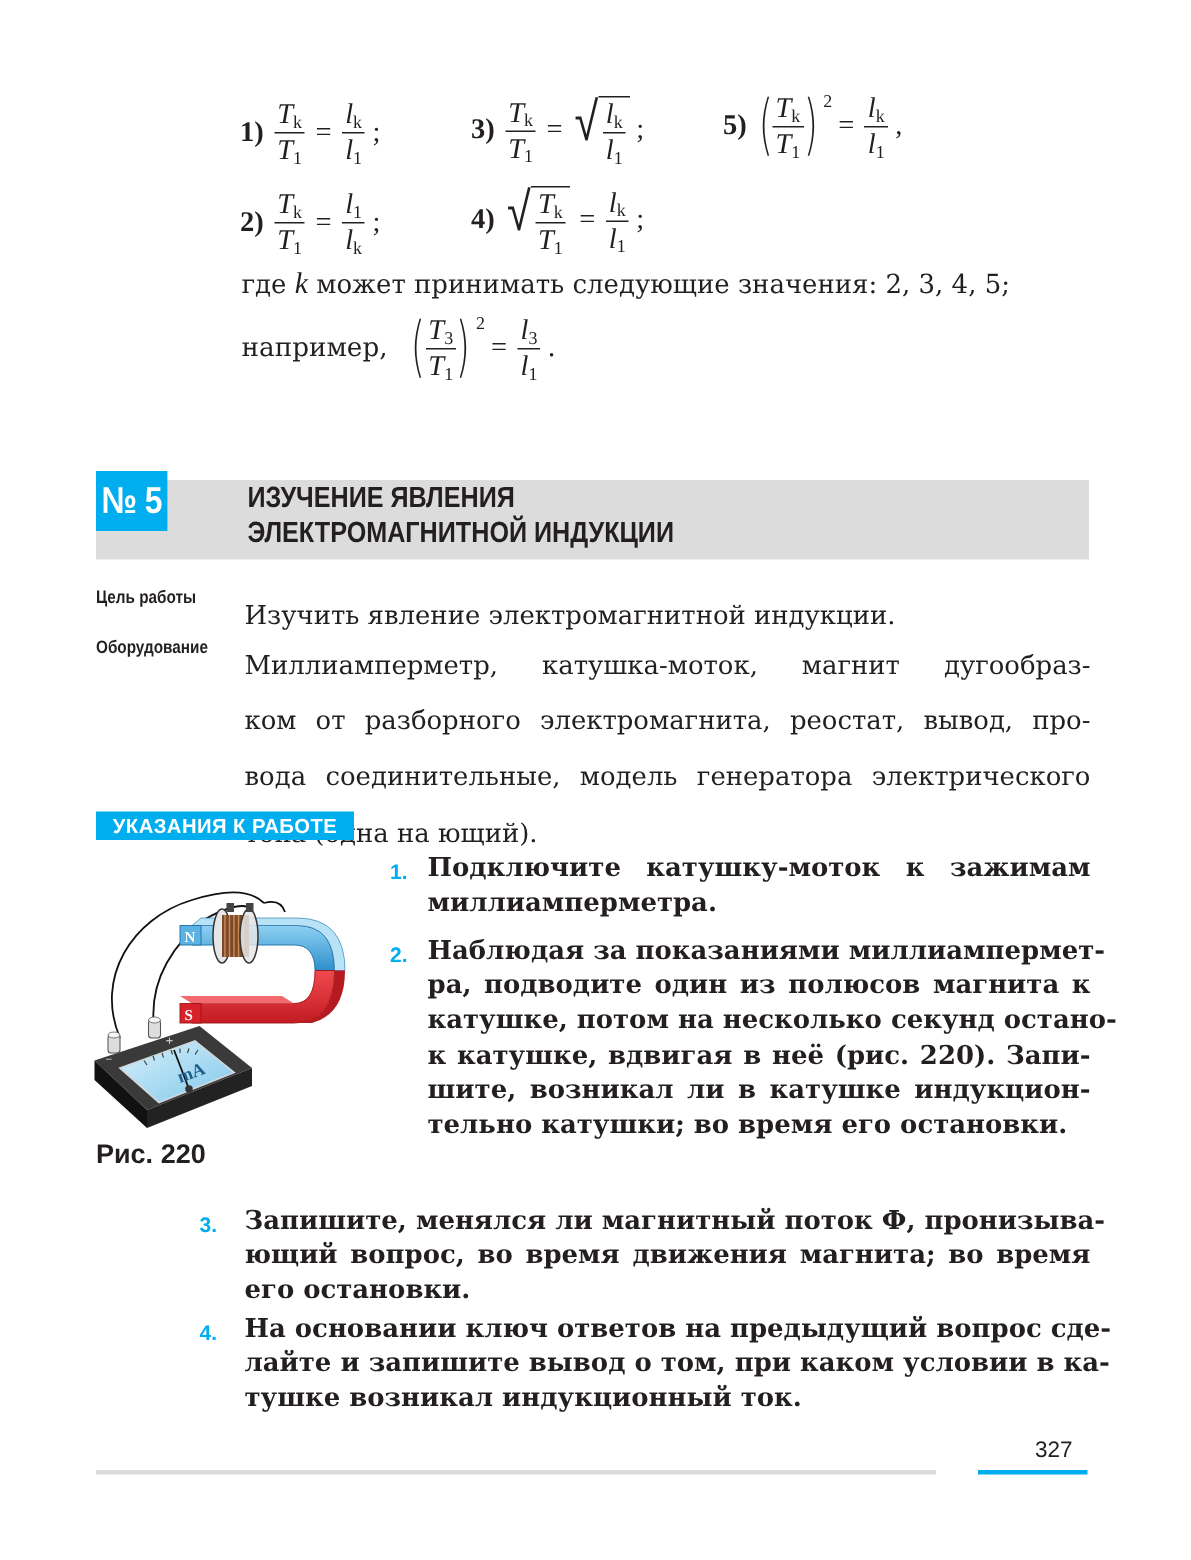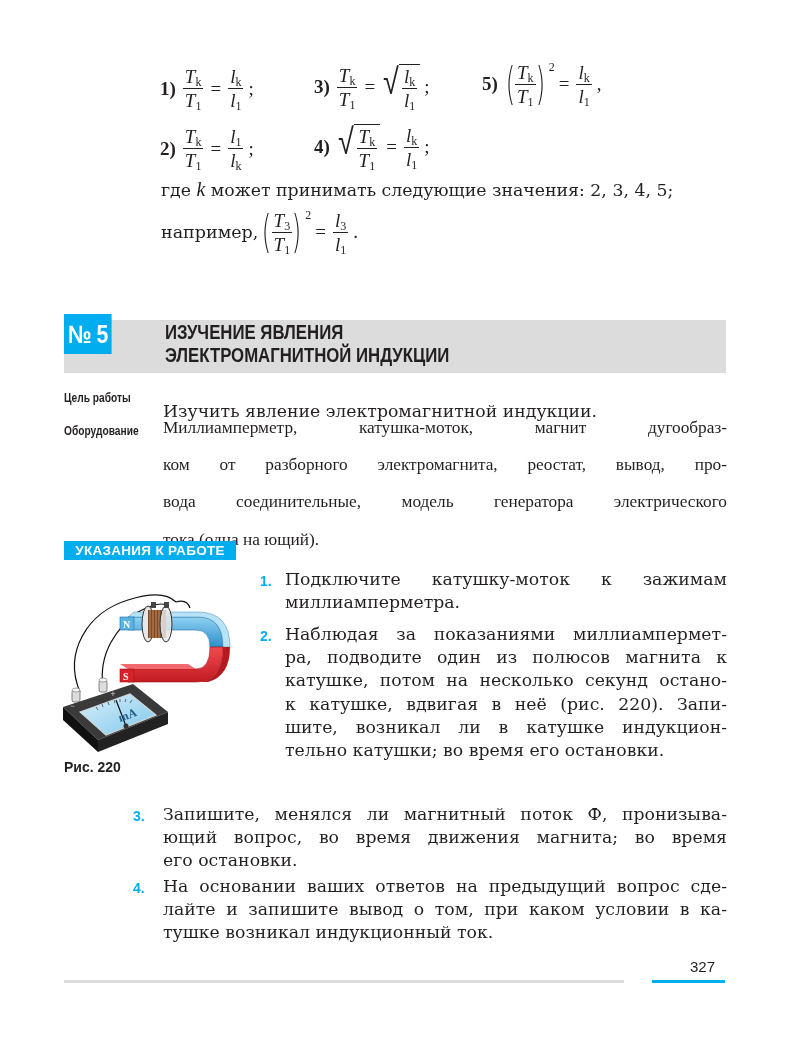--- a/index.html
+++ b/index.html
@@ -74,33 +74,34 @@
     position: absolute; left: 64px; top: 541px; width: 172px; height: 19px;
     background: #00aeef; color: #ffffff;
     font-family: "Liberation Sans", sans-serif; font-weight: bold; font-size: 13.5px;
     display: flex; align-items: center; justify-content: center; letter-spacing: 0.3px;
   }
 
   
   .figure { position: absolute; left: 58px; top: 572px; width: 180px; height: 180px; }
   .fig-caption {
     position: absolute; left: 64px; top: 759px;
-    font-family: "Liberation Sans", sans-serif; font-weight: bold; font-size: 14px; color: #231f20;
+    font-family: "Liberation Sans", sans-serif; font-weight: bold; font-size: 18px; color: #231f20;
   }
 
   
   .step-num {
     position: absolute;
     font-family: "Liberation Sans", sans-serif; font-weight: bold; font-size: 14px;
     color: #00aeef;
   }
   .step-text {
     position: absolute;
     font-family: "DejaVu Serif", serif; font-size: 17.3px; line-height: 23.2px; color: #231f20;
     transform-origin: left top;
+    font-weight: bold;
   }
   .step-text .ln { display: block; white-space: nowrap; text-align: justify; text-align-last: justify; }
   .step-text .ln.last { text-align-last: left; }
 
   
   .footer-rule { position: absolute; left: 64px; top: 980px; width: 560px; height: 3px; background: #dcdcdc; }
   .footer-accent { position: absolute; left: 652px; top: 980px; width: 73px; height: 3px; background: #00aeef; }
   .page-number {
     position: absolute; left: 690px; top: 958px;
     font-family: "Liberation Sans", sans-serif; font-size: 15px; color: #231f20;
@@ -190,21 +191,21 @@
     <span class="den"><span>l</span><sub>1</sub></span>
   </span>
   <span class="punct">;</span>
 </div>
 
 <div class="text-line" style="left:161px; top:178px; transform:scaleX(0.99); transform-origin:left top;">
   <span>где </span><i>k</i><span> может принимать следующие значения: 2, 3, 4, 5;</span>
 </div>
 
 <div class="formula" style="left:161px; top:210px;">
-  <span class="text-line" style="position:static; margin-right:0;">например,</span>
+  <span class="text-line" style="position:static; margin-right:12px;">например,</span>
   <span class="paren">(</span>
   <span class="frac" style="margin:0 -4px;text-align:center;">
     <span class="num"><span>T</span><sub>3</sub></span>
     <span class="den"><span>T</span><sub>1</sub></span>
   </span>
   <span class="paren">)</span>
   <span class="sup2">2</span>
   <span class="eq">=</span>
   <span class="frac">
     <span class="num"><span>l</span><sub>3</sub></span>
@@ -219,21 +220,21 @@
   <div>ИЗУЧЕНИЕ ЯВЛЕНИЯ</div>
   <div>ЭЛЕКТРОМАГНИТНОЙ ИНДУКЦИИ</div>
 </div>
 
 <div class="meta-label" style="left:64px; top:391px;">Цель работы</div>
 <div class="meta-text" style="top: 386px; transform: scaleX(1); width: 564px; transform-origin: left top;">
   <span class="ln last" style="width: 564px; display: block;">Изучить явление электромагнитной индукции.</span>
 </div>
 
 <div class="meta-label" style="left:64px; top:424px;">Оборудование</div>
-<div class="meta-text" style="top: 402px; transform: scaleX(1); width: 564px; transform-origin: left top; font-family: Liberation Serif, serif;">
+<div class="meta-text" style="top: 419px; transform: scaleX(1); width: 564px; transform-origin: left top;">
   <span class="ln" style="width: 564px; display: block;">Миллиамперметр, катушка-моток, магнит дугообраз-</span>
   <span class="ln" style="width: 564px; display: block;">ком от разборного электромагнита, реостат, вывод, про-</span>
   <span class="ln" style="width: 564px; display: block;">вода соединительные, модель генератора электрического</span>
   <span class="ln last" style="width: 564px; display: block;">тока (одна на ющий).</span>
 </div>
 
 <div class="instr-banner">УКАЗАНИЯ К РАБОТЕ</div>
 
 <svg class="figure" viewBox="0 0 180 180" xmlns="http://www.w3.org/2000/svg">
   <defs>
@@ -329,20 +330,20 @@
 
 <div class="step-num" style="left:133px; top:808px;">3.</div>
 <div class="step-text" style="left: 163px; top: 803px; width: 564px; transform: scaleX(1); transform-origin: left top;">
   <span class="ln" style="width: 564px; display: block;">Запишите, менялся ли магнитный поток Ф, пронизыва-</span>
   <span class="ln" style="width: 564px; display: block;">ющий вопрос, во время движения магнита; во время</span>
   <span class="ln last" style="width: 564px; display: block;">его остановки.</span>
 </div>
 
 <div class="step-num" style="left:133px; top:880px;">4.</div>
 <div class="step-text" style="left: 163px; top: 875px; width: 564px; transform: scaleX(1); transform-origin: left top;">
-  <span class="ln" style="width: 564px; display: block;">На основании ваших ответов на предыдущий вопрос сде-</span>
+  <span class="ln" style="width: 564px; display: block;">На основании ключ ответов на предыдущий вопрос сде-</span>
   <span class="ln" style="width: 564px; display: block;">лайте и запишите вывод о том, при каком условии в ка-</span>
   <span class="ln last" style="width: 564px; display: block;">тушке возникал индукционный ток.</span>
 </div>
 
 <div class="page-number">327</div>
 <div class="footer-rule"></div>
 <div class="footer-accent"></div>
 
 </body></html>

